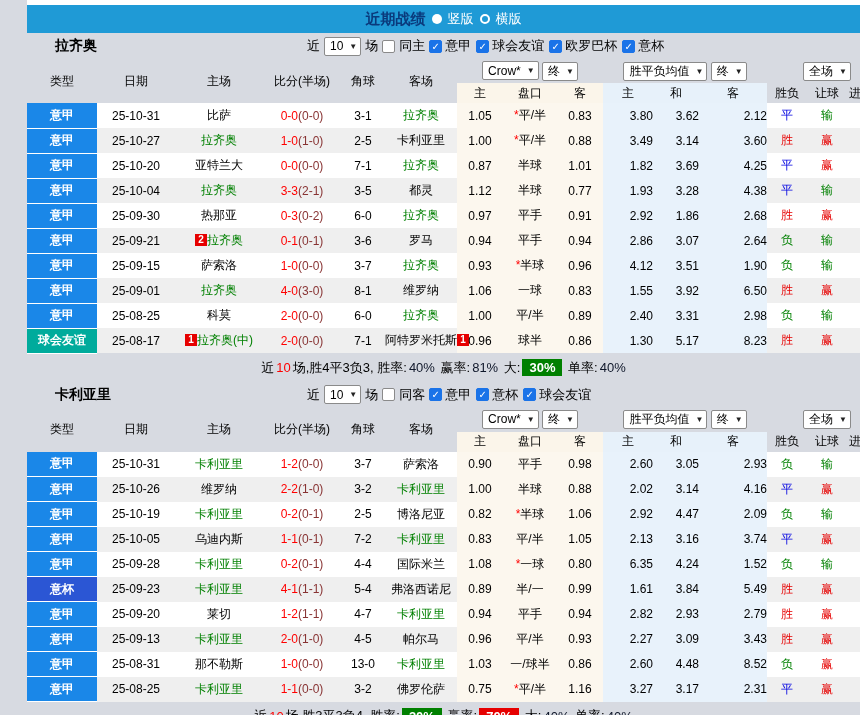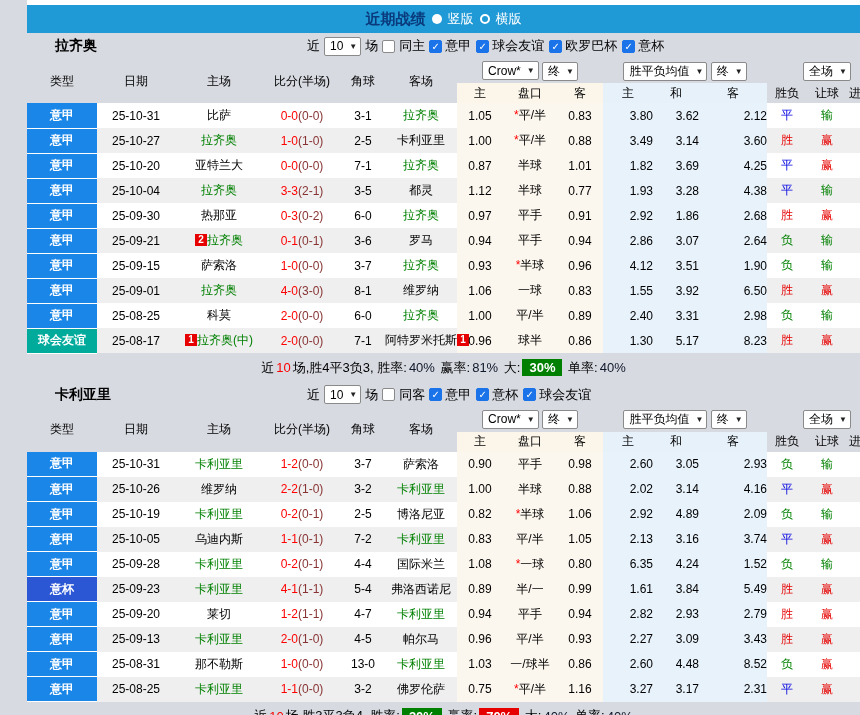--- a/index.html
+++ b/index.html
@@ -474,21 +474,21 @@
           <td class="type type-league">意甲</td>
           <td>25-10-19</td>
           <td><span class="g teamlink">卡利亚里</span></td>
           <td><span class="ft">0-2</span><span class="ht">(0-1)</span></td>
           <td>2-5</td>
           <td><span class="teamlink">博洛尼亚</span></td>
           <td class="cream">0.82</td>
           <td class="cream"><span class="star">*</span>半球</td>
           <td class="cream">1.06</td>
           <td class="blueb">2.92</td>
-          <td class="blueb">4.89</td>
+          <td class="blueb">4.47</td>
           <td class="blueb">2.09</td>
           <td class="res-green">负</td>
           <td class="res-green">输</td>
           <td class="res-green">小</td>
         </tr>
         <tr class="row-even">
           <td class="type type-league">意甲</td>
           <td>25-10-05</td>
           <td><span class="teamlink">乌迪内斯</span></td>
           <td><span class="ft">1-1</span><span class="ht">(0-1)</span></td>

